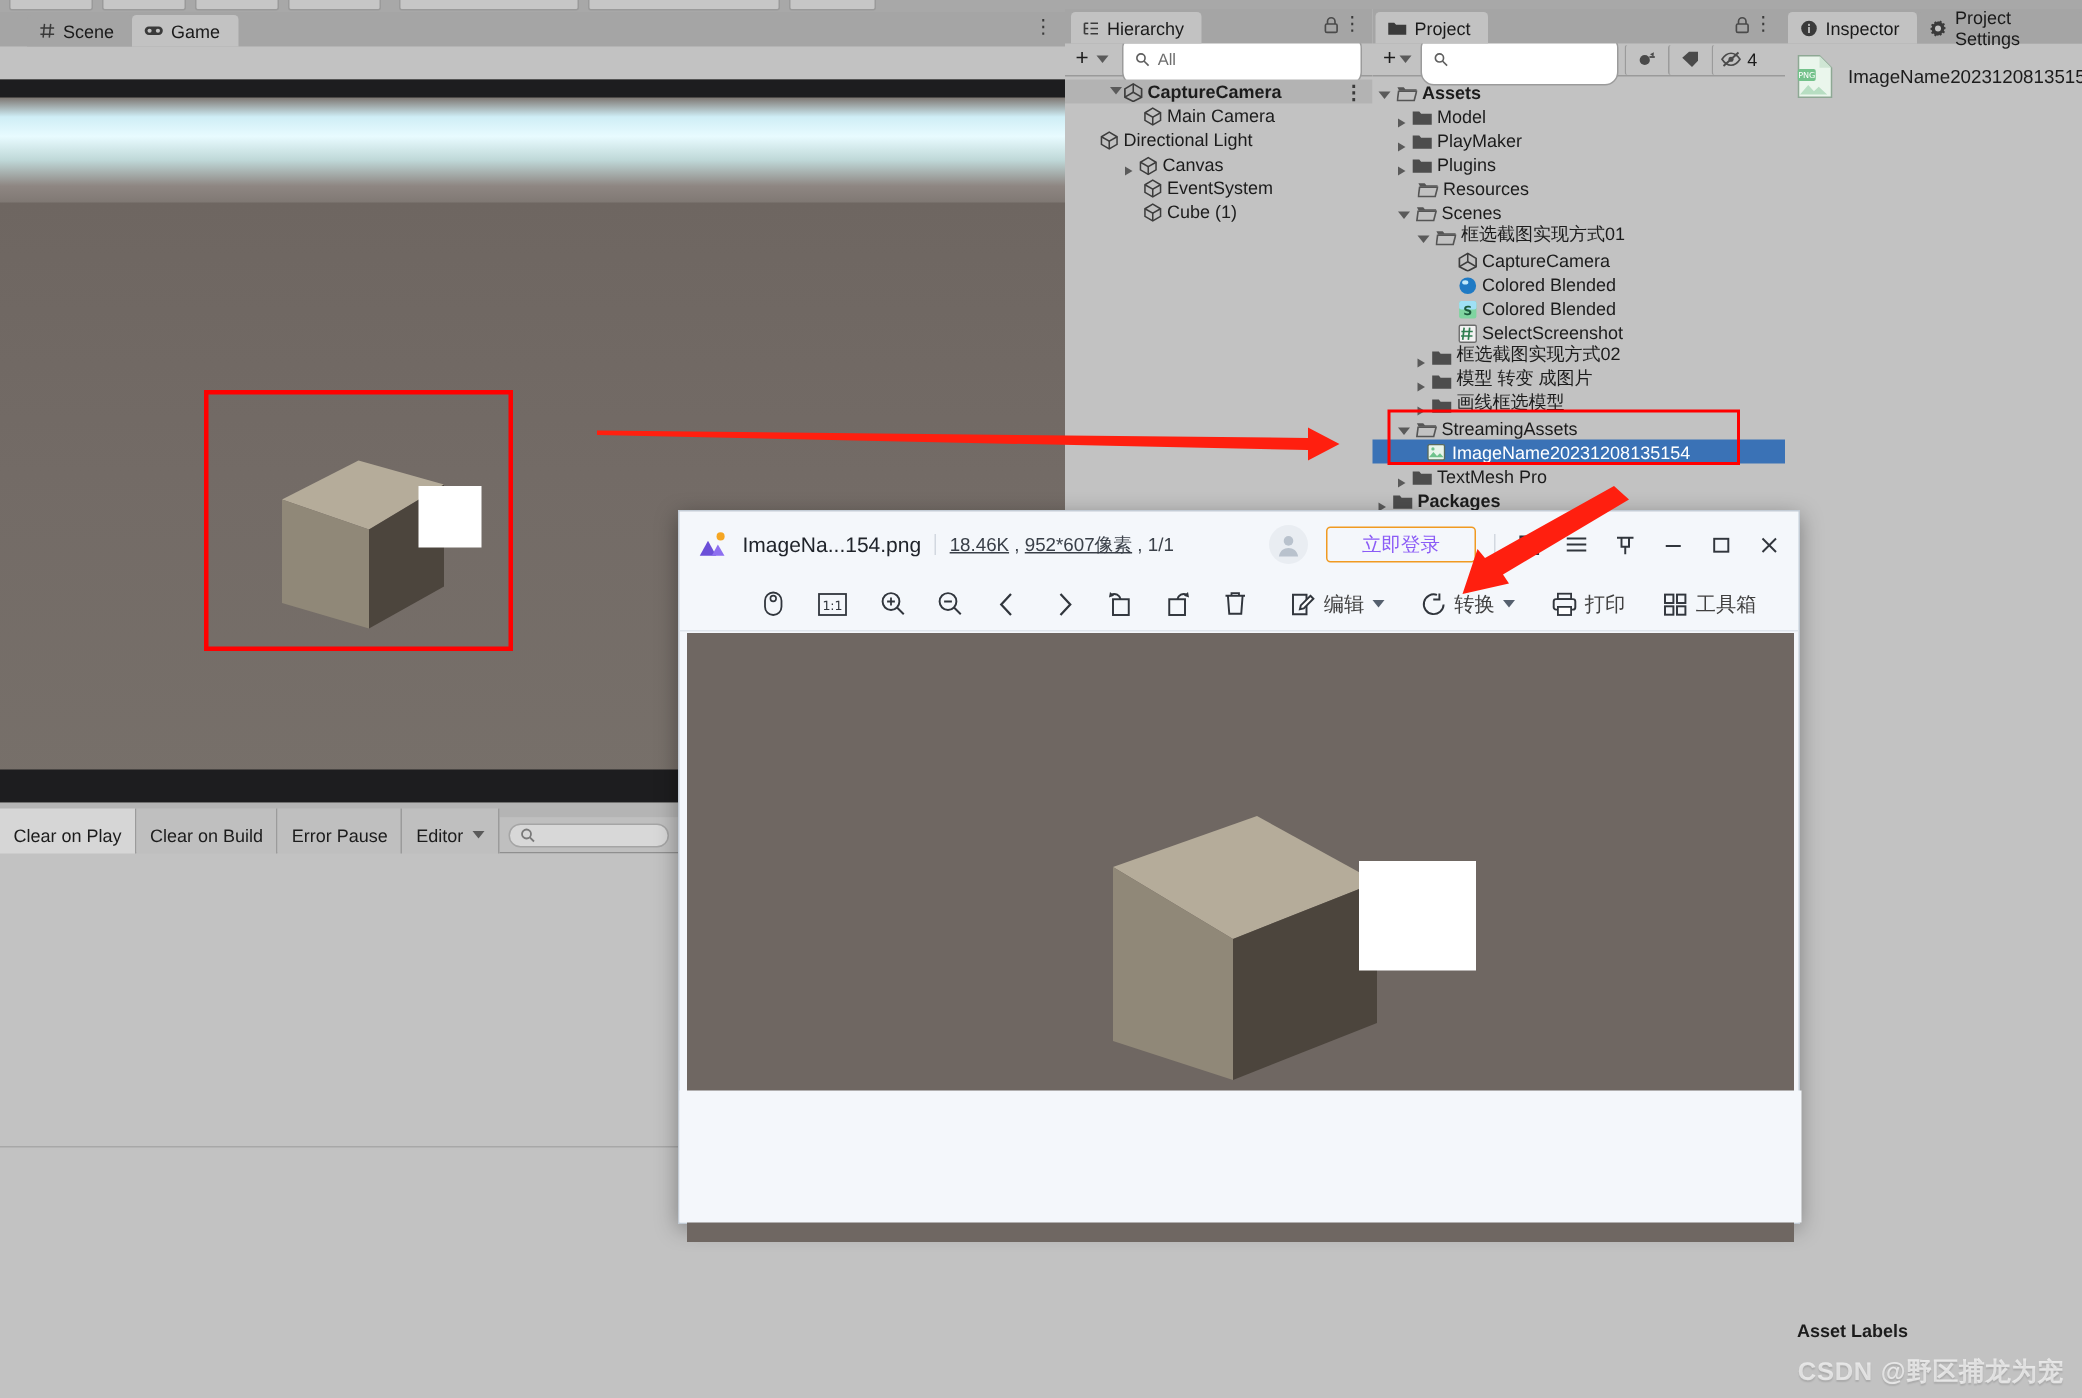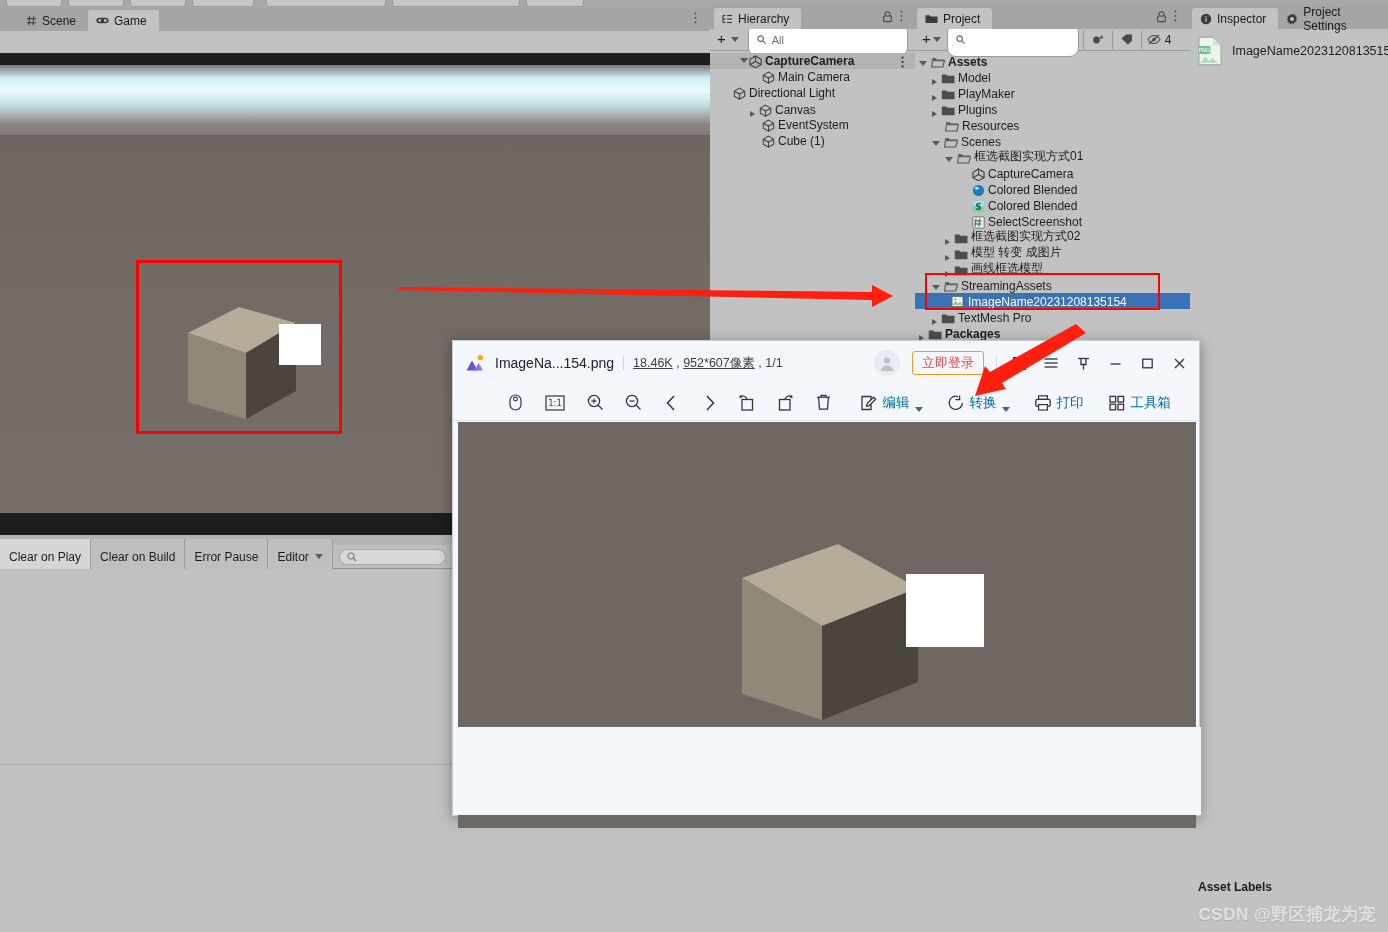--- a/index.html
+++ b/index.html
@@ -117,26 +117,26 @@
     box-shadow: 0 3px 14px rgba(0,0,0,.35);
   }
   #v-title { height: 44px; display: flex; align-items: center; padding: 0 10px 0 12px; }
   #v-logo { width: 22px; height: 22px; flex: 0 0 auto; margin-right: 8px; }
   #v-name { font-size: 14px; color: #20242b; }
   .v-sep { width: 1px; height: 14px; background: #d2d8e0; margin: 0 9px; }
   .v-meta { font-size: 12.5px; color: #3a4049; }
   .v-meta u { text-decoration: underline; }
   #v-right { margin-left: auto; display: flex; align-items: center; gap: 12px; }
   #v-avatar { width: 26px; height: 26px; border-radius: 50%; background: #e9edf2; display: flex; align-items: center; justify-content: center; }
-  #v-login { border: 1px solid #f09a21; color: #ef4444; font-size: 13px; padding: 2px 9px; border-radius: 3px; }
+  #v-login { border: 1px solid #f09a21; color: #8b5cf6; font-size: 13px; padding: 2px 23px; border-radius: 3px; }
   .v-ico { width: 20px; height: 20px; display: flex; align-items: center; justify-content: center; color: #14532d; }
   #v-toolbar { height: 36px; display: flex; align-items: center; border-bottom: 1px solid #dfe5ec; }
   #v-tools-left { display: flex; align-items: center; gap: 18px; padding-left: 52px; }
   #v-tools-right { display: flex; align-items: center; gap: 24px; margin-left: auto; padding-right: 28px; }
-  .v-tool { display: flex; align-items: flex-end; gap: 5px; color: #0369a1; font-size: 13.5px; }
+  .v-tool { display: flex; align-items: center; gap: 5px; color: #404040; font-size: 13.5px; }
   .caret-dn { width: 0; height: 0; border-left: 4px solid transparent; border-right: 4px solid transparent; border-top: 5px solid #55606e; }
   #v-canvas { position: absolute; left: 5px; top: 81px; width: 738px; height: 406px; background: #6f6762; overflow: hidden; }
   #v-bottom { position: absolute; left: 0; bottom: 0; width: 748px; height: 88px; background: #f4f7fb; }
 
   
   .annot { position: absolute; pointer-events: none; }
   #redbox-proj { position: absolute; left: 925px; top: 273px; width: 235px; height: 37px; border: 2.5px solid #ff0000; }
 
   #watermark { position: absolute; right: 12px; bottom: 6px; font-size: 17px; color: rgba(255,255,255,.62); font-weight: bold; letter-spacing: .5px; text-shadow: 0 1px 1px rgba(0,0,0,.12); }
 </style>

